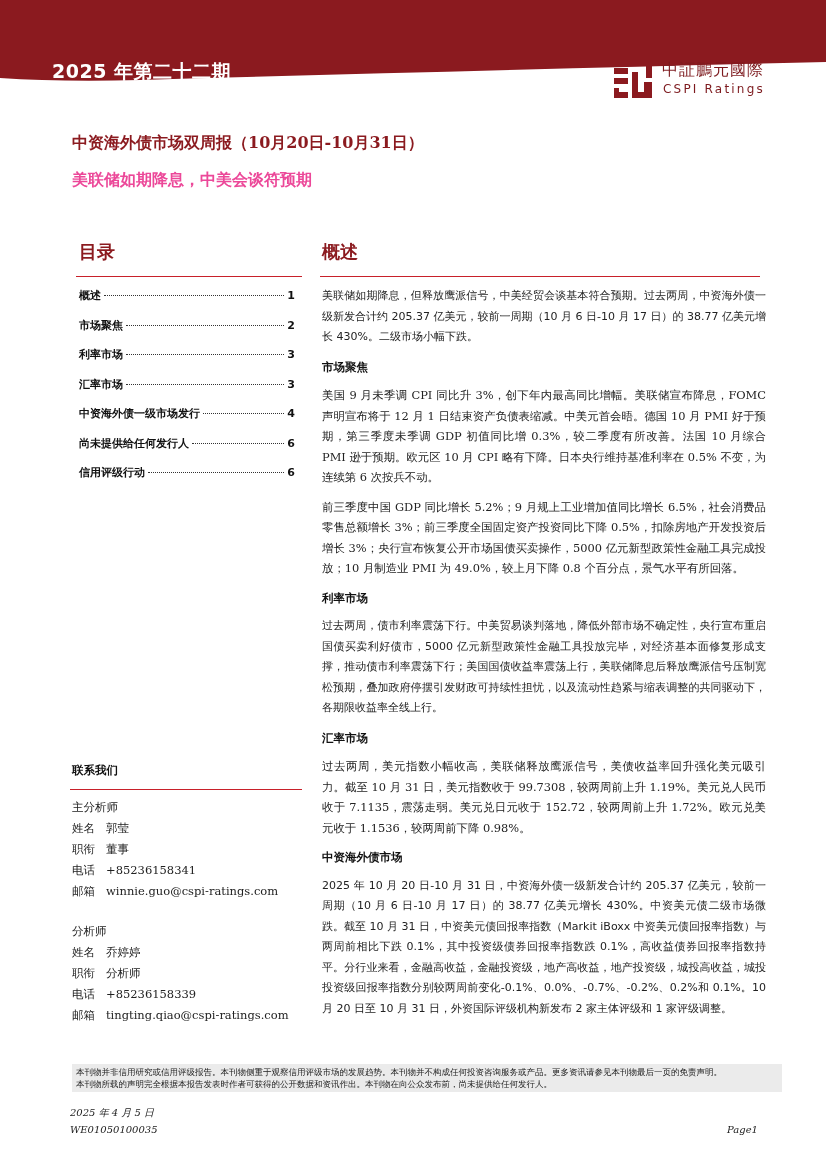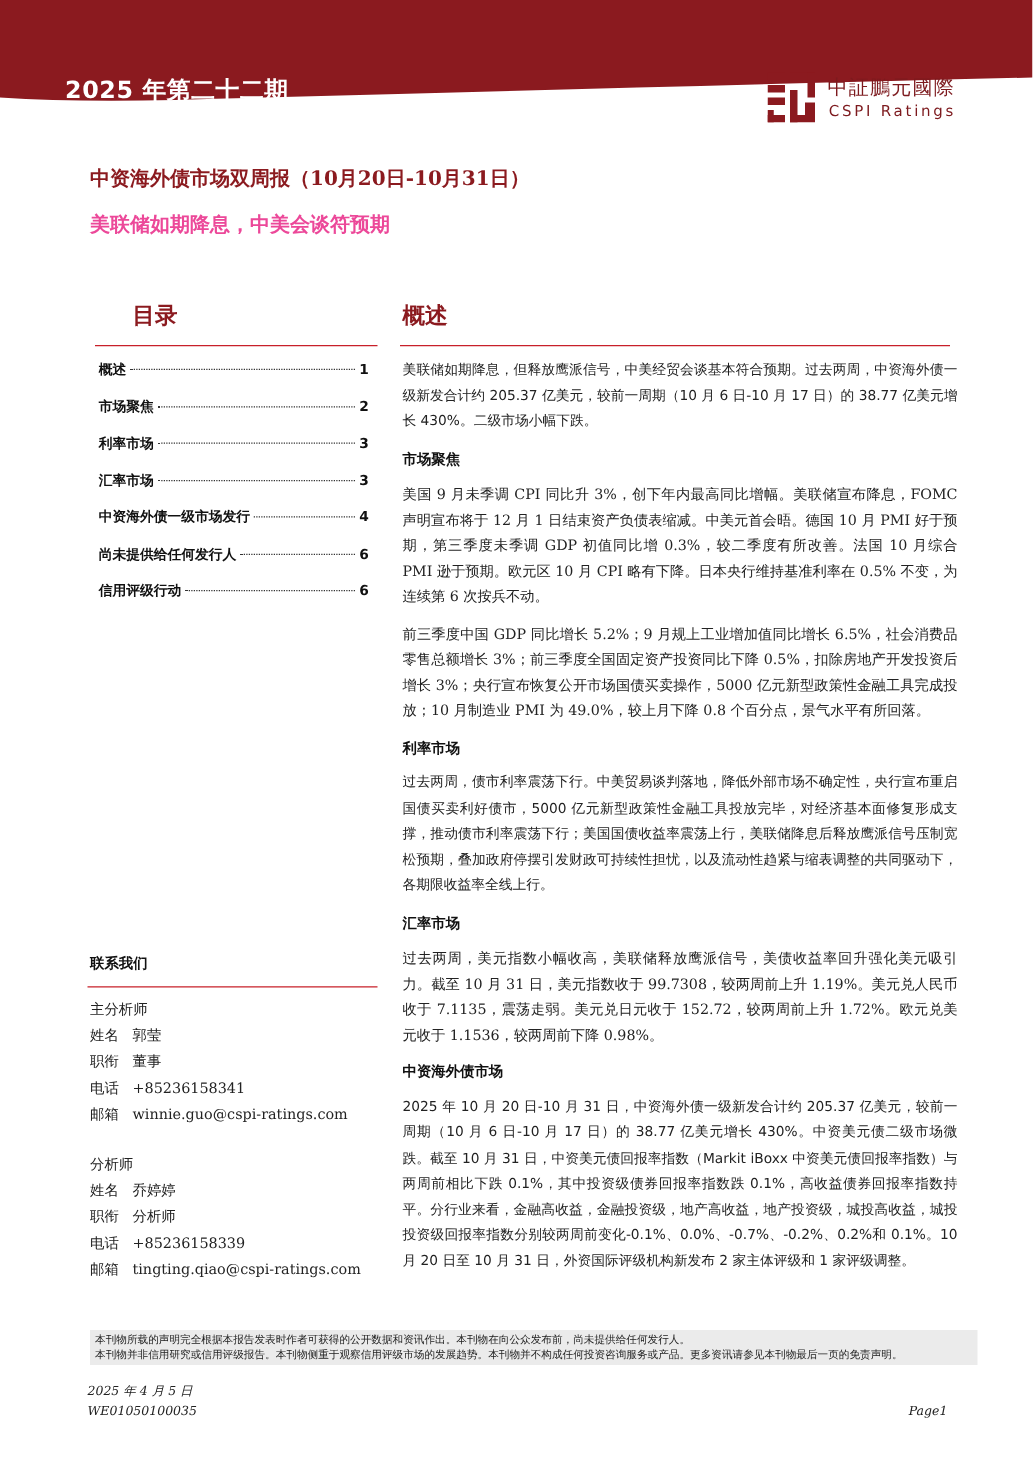--- a/index.html
+++ b/index.html
@@ -9,21 +9,21 @@
   .banner svg { display: block; }
   .issue-title { position: absolute; left: 52px; top: 30px; font-size: 19px; font-weight: bold; color: #ffffff; letter-spacing: 0.5px; margin-top: 29px; }
   .logo { position: absolute; left: 614px; top: 58px; width: 180px; height: 42px; }
   .logo-mark { position: absolute; left: 0; top: 0; width: 38px; height: 40px; }
   .logo-cn { position: absolute; left: 48px; top: 2px; font-size: 16px; color: #7d1a1e; letter-spacing: 1px; }
   .logo-en { position: absolute; left: 49px; top: 24px; font-size: 12px; color: #7d1a1e; letter-spacing: 2.2px; font-family: "DejaVu Sans", sans-serif; text-align: center; }
 
   .report-title { position: absolute; left: 72px; top: 133px; font-size: 16px; font-weight: bold; color: #8b1a1f; font-family: "DejaVu Serif", "Liberation Serif", serif; }
   .report-subtitle { position: absolute; left: 72px; top: 170px; font-size: 16px; font-weight: bold; color: #ec4899; }
 
-  .toc-heading { position: absolute; left: 79px; top: 240px; font-size: 18px; font-weight: bold; color: #8b1a1f; margin-left: 27px; }
+  .toc-heading { position: absolute; left: 79px; top: 240px; font-size: 18px; font-weight: bold; color: #8b1a1f; }
   .toc-rule { position: absolute; left: 76px; top: 276px; width: 226px; height: 1px; background: #c8202a; }
   .toc { position: absolute; left: 79px; top: 288px; width: 216px; }
   .toc-item { display: flex; align-items: baseline; height: 29.5px; font-size: 11px; font-weight: bold; color: #111; }
   .toc-item .label { white-space: nowrap; }
   .toc-item .dots { flex: 1; border-bottom: 1px dotted #333; margin: 0 3px; transform: translateY(-3px); }
   .toc-item .page { font-weight: bold; }
 
   .overview-heading { position: absolute; left: 322px; top: 240px; font-size: 18px; font-weight: bold; color: #8b1a1f; }
   .overview-rule { position: absolute; left: 320px; top: 276px; width: 440px; height: 1px; background: #c8202a; }
   .main { position: absolute; left: 322px; top: 286px; width: 444px; font-size: 11.4px; line-height: 20.5px; color: #222; }
@@ -169,18 +169,18 @@
     <span class="k">电话</span>
     <span>+85236158339</span>
   </div>
   <div class="row">
     <span class="k">邮箱</span>
     <span>tingting.qiao@cspi-ratings.com</span>
   </div>
 </div>
 
 <div class="disclaimer">
+  <div>本刊物并非信用研究或信用评级报告。本刊物侧重于观察信用评级市场的发展趋势。本刊物并不构成任何投资咨询服务或产品。更多资讯请参见本刊物最后一页的免责声明。</div>
   <div>本刊物所载的声明完全根据本报告发表时作者可获得的公开数据和资讯作出。本刊物在向公众发布前，尚未提供给任何发行人。</div>
-  <div>本刊物并非信用研究或信用评级报告。本刊物侧重于观察信用评级市场的发展趋势。本刊物并不构成任何投资咨询服务或产品。更多资讯请参见本刊物最后一页的免责声明。</div>
 </div>
 <div class="footer-date">2025 年 4 月 5 日</div>
 <div class="footer-code">WE01050100035</div>
 <div class="footer-page">Page1</div>
 
 </body></html>

